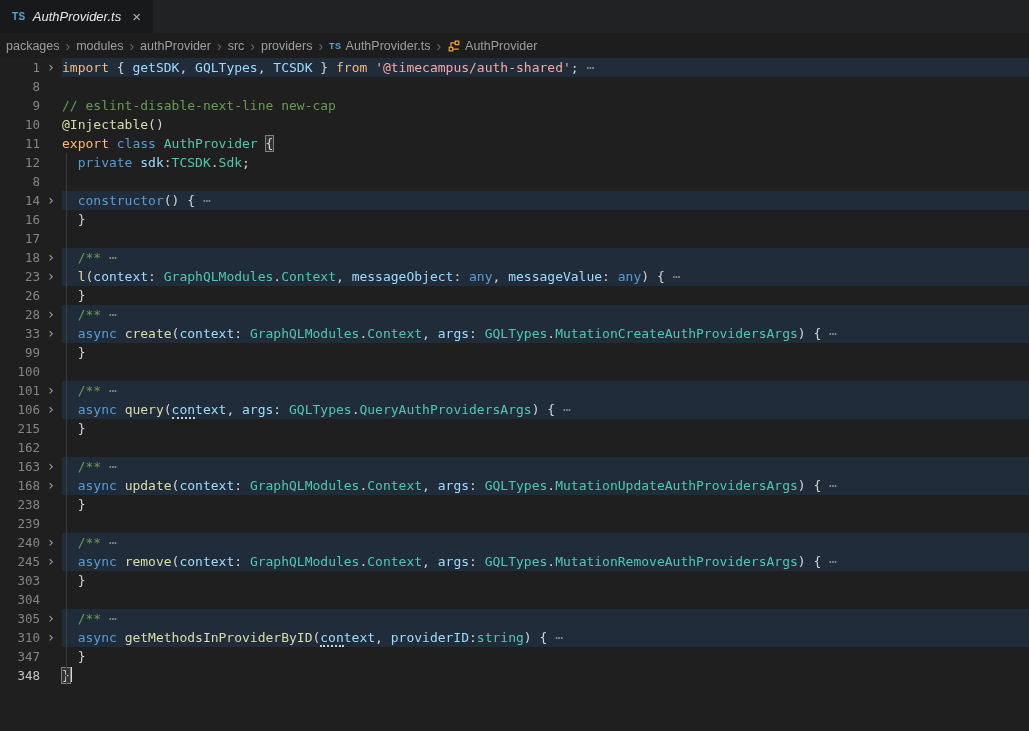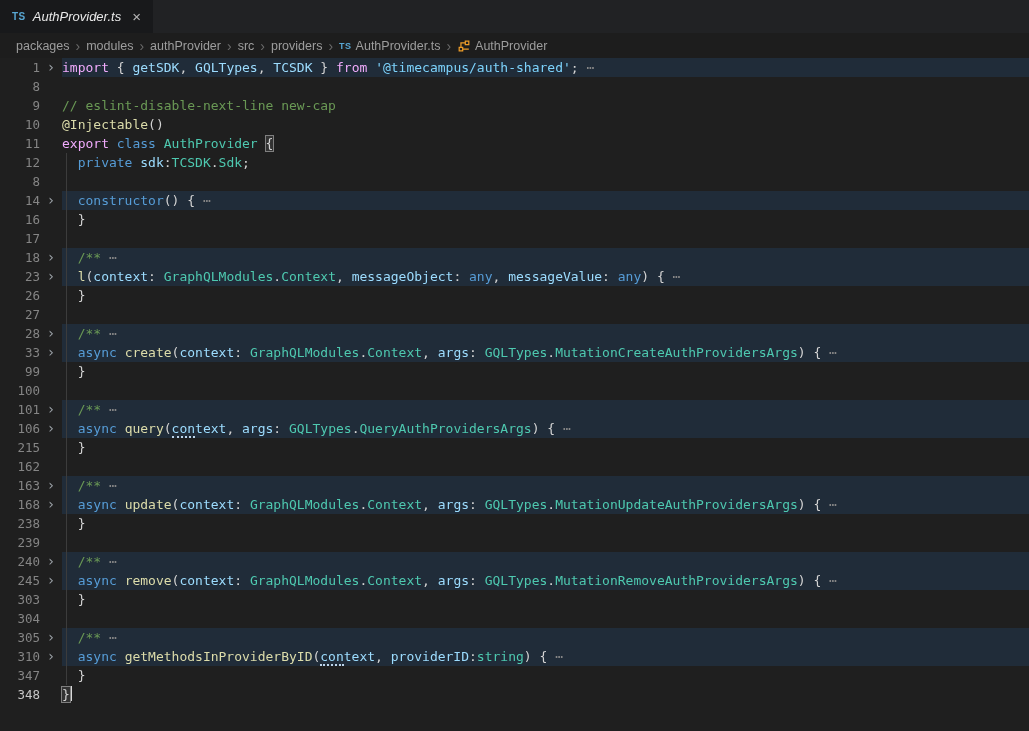--- a/index.html
+++ b/index.html
@@ -9,21 +9,21 @@
   
   .tabbar { display:flex; height:33px; background:#212224; align-items:stretch; }
   .tab { display:flex; align-items:center; gap:7px; background:#18191b;
          padding:0 12px 0 12px; min-width:145px; cursor:pointer; }
   .ts-icon { color:#58a6d2; font-weight:bold; font-size:10px; letter-spacing:0.5px; }
   .tab-title { color:#e9e9e9; font-style:italic; font-size:13px; }
   .tab-close { color:#b6b6b6; font-size:15px; margin-left:4px; line-height:1; }
 
   
   .breadcrumb { display:flex; align-items:center; height:25px; background:#1d1d1d;
-                padding-left:16px; font-size:12.5px; color:#9d9d9d; gap:5px; }
+                padding-left:6px; font-size:12.5px; color:#9d9d9d; gap:5px; }
   .crumb { display:flex; align-items:center; gap:4px; cursor:pointer; }
   .crumb-sep { color:#6a6a6a; font-size:14px; padding:0 1px; }
   .crumb .ts-icon { font-size:9px; }
   .class-icon svg { display:block; }
 
   
   .editor { position:relative; height:673px; background:#1f1f1f;
             font-family:"DejaVu Sans Mono","Liberation Mono",monospace;
             font-size:13px; }
   .row { display:flex; height:19px; line-height:19px; }
@@ -33,26 +33,26 @@
   .ln.active { color:#c6c6c6; }
   .fold { width:22px; text-align:center; color:#9aa0a6; font-size:14px;
           cursor:pointer; visibility:hidden; line-height:19px; }
   .fold.on { visibility:visible; }
   .code { flex:1; white-space:pre; color:#d4d4d4; cursor:text; }
   .row.hl .code { background:#202c39; }
 
   .indent-guide { position:absolute; left:66px; width:1px; background:#3c3c3c; }
 
   
-  .tk-kw  { color:#f0abfc; }
+  .tk-kw  { color:#fdba74; }
   .tk-st  { color:#569cd6; }
   .tk-var { color:#9cdcfe; }
   .tk-ty  { color:#4ec9b0; }
   .tk-fn  { color:#dcdcaa; }
-  .tk-str { color:#7dd3fc; }
+  .tk-str { color:#fca5a5; }
   .tk-cm  { color:#6a9955; }
   .tk-pn  { color:#d4d4d4; }
   .tk-el  { color:#868686; }
   .tk-bx  { color:#d4d4d4; border:1px solid #7f7f7f; background:rgba(120,120,120,.22);
             margin:0 -1px; }
   .tk-hint { color:#9cdcfe; border-bottom:2px dotted #bcd4ea; }
   .cursor { display:inline-block; width:1.5px; height:15px; background:#d8d8d8;
             vertical-align:-2px; margin-left:1px; }
 </style>
 </head>
@@ -187,27 +187,20 @@
       </div>
       <div class="code"><span class="tk-pn">  </span><span class="tk-fn">l</span><span class="tk-pn">(</span><span class="tk-var">context</span><span class="tk-pn">: </span><span class="tk-ty">GraphQLModules</span><span class="tk-pn">.</span><span class="tk-ty">Context</span><span class="tk-pn">, </span><span class="tk-var">messageObject</span><span class="tk-pn">: </span><span class="tk-st">any</span><span class="tk-pn">, </span><span class="tk-var">messageValue</span><span class="tk-pn">: </span><span class="tk-st">any</span><span class="tk-pn">) {</span><span class="tk-el"> ⋯</span></div>
     </div>
     <div class="row">
       <div class="gut">
         <span class="ln">26</span>
         <span class="fold">›</span>
       </div>
       <div class="code"><span class="tk-pn">  }</span></div>
     </div>
-    <div class="row">
-      <div class="gut">
-        <span class="ln">27</span>
-        <span class="fold">›</span>
-      </div>
-      <div class="code"></div>
-    </div>
     <div class="row hl">
       <div class="gut">
         <span class="ln">28</span>
         <span class="fold on">›</span>
       </div>
       <div class="code"><span class="tk-pn">  </span><span class="tk-cm">/**</span><span class="tk-el"> ⋯</span></div>
     </div>
     <div class="row hl">
       <div class="gut">
         <span class="ln">33</span>

